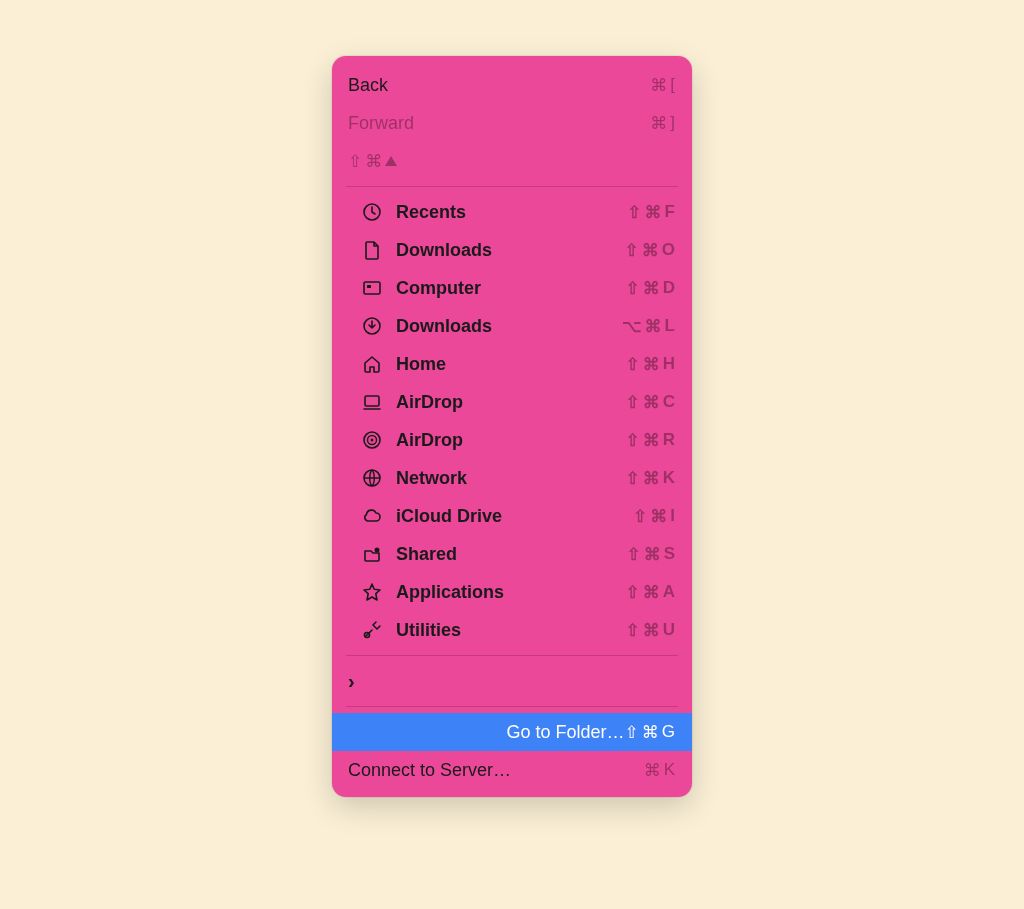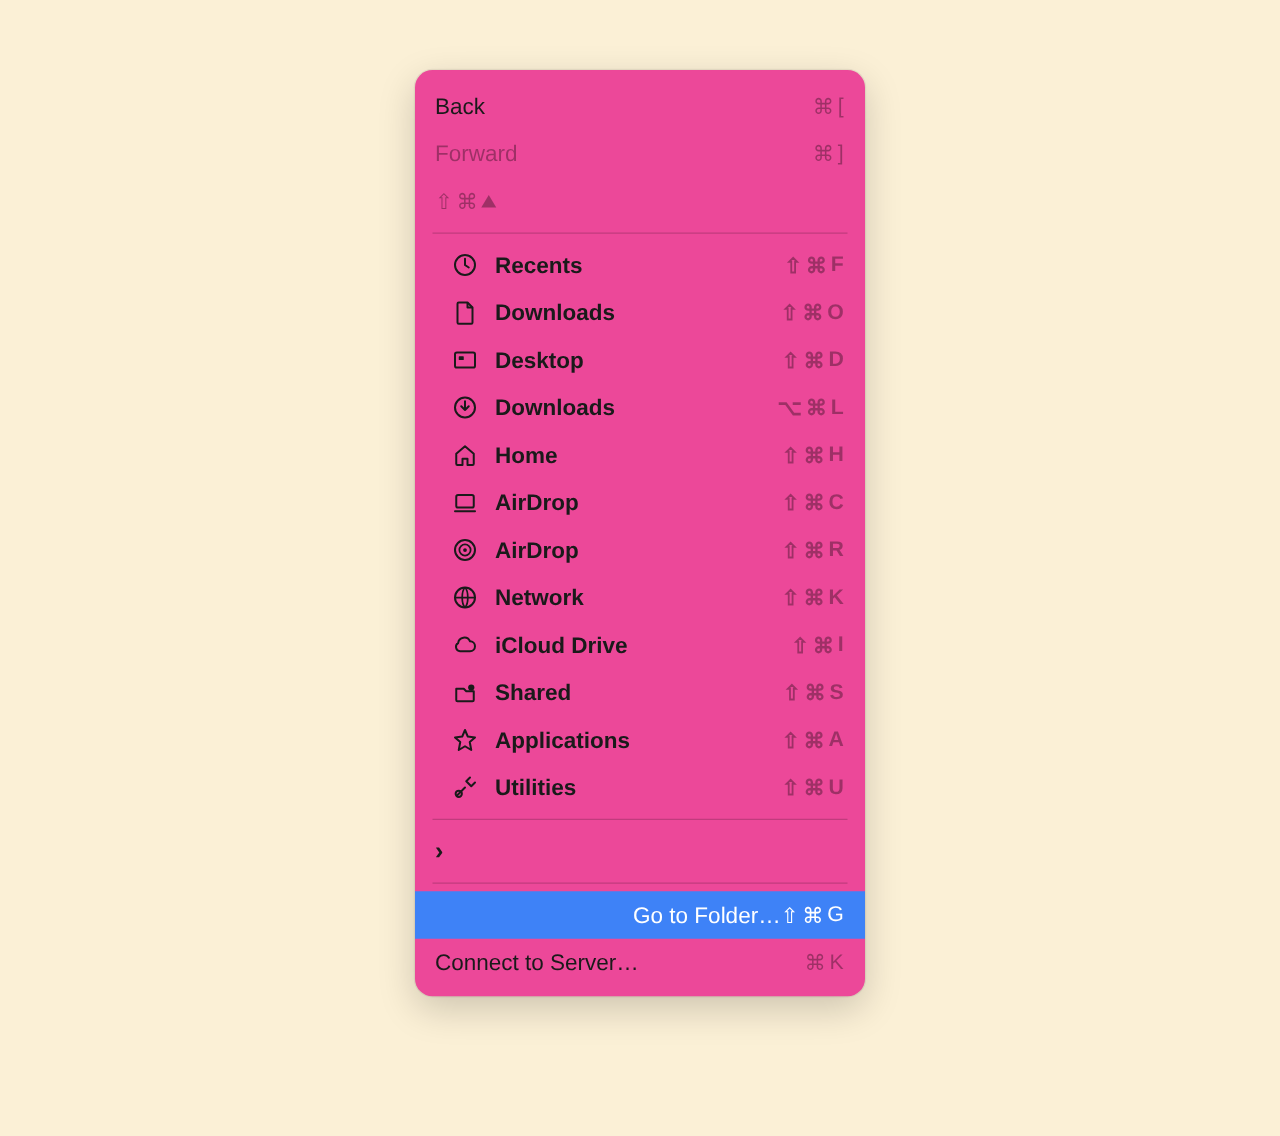--- a/index.html
+++ b/index.html
@@ -175,21 +175,21 @@
         <span>⌘</span>
         <span>O</span>
       </span>
     </div>
     <div class="row with-icon">
       <span class="icon">
         <svg viewBox="0 0 20 20">
           <use href="#i-desktop"></use>
         </svg>
       </span>
-      <span class="label">Desktop</span>
+      <span class="label">Computer</span>
       <span class="shortcut">
         <span>⇧</span>
         <span>⌘</span>
         <span>D</span>
       </span>
     </div>
     <div class="row with-icon">
       <span class="icon">
         <svg viewBox="0 0 20 20">
           <use href="#i-download"></use>

